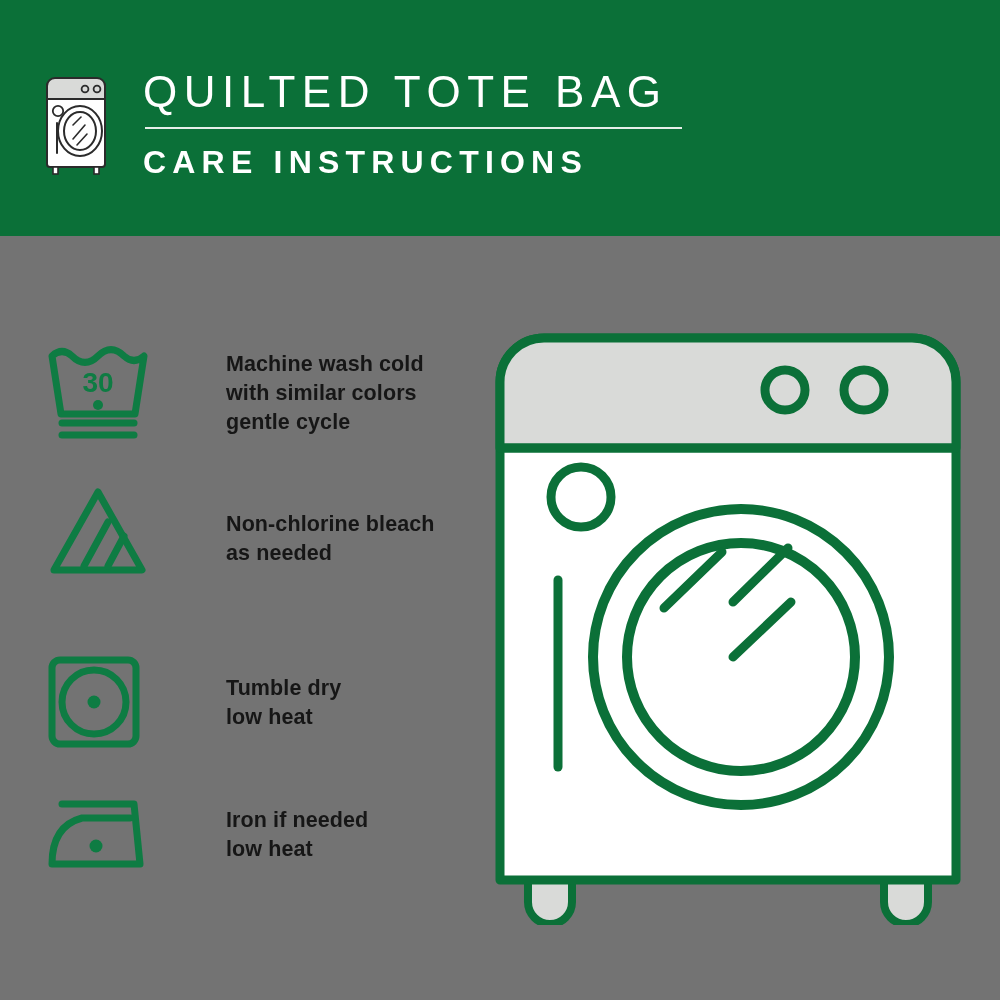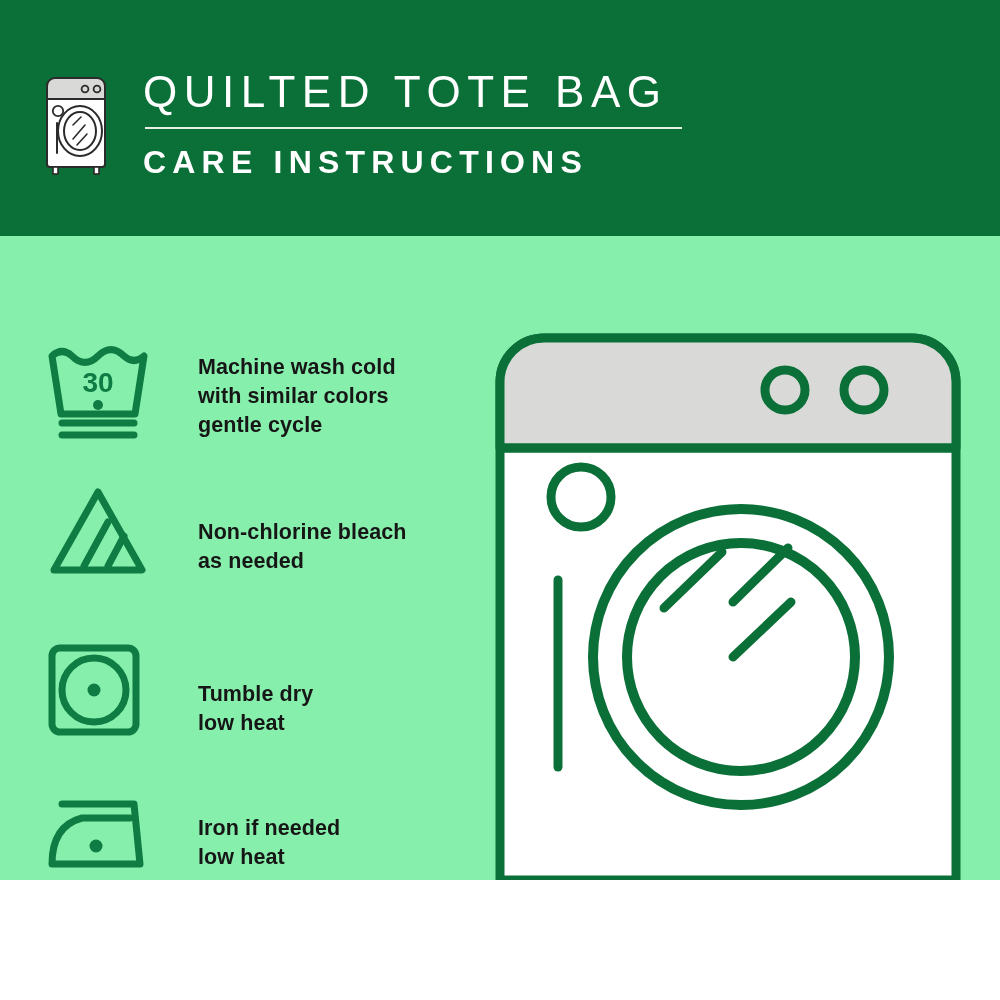--- a/index.html
+++ b/index.html
@@ -7,22 +7,22 @@
     margin: 0;
     padding: 0;
     background: #ffffff;
   }
   body {
     font-family: "Liberation Sans", sans-serif;
   }
   .page {
     position: relative;
     width: 1000px;
-    height: 880px;
-    background: #86efac;
+    height: 1000px;
+    background: #737373;
     overflow: hidden;
   }
 
   
   .header {
     position: absolute;
     left: 0;
     top: 0;
     width: 1000px;
     height: 236px;
@@ -71,25 +71,26 @@
     position: absolute;
     left: 0;
     top: 236px;
     width: 470px;
     height: 764px;
   }
   .care-row {
     position: absolute;
     left: 46px;
     display: flex;
-    align-items: flex-end;
+    align-items: flex-start;
+    gap: 28px;
   }
   .care-row.r0 { top: 108px; }
   .care-row.r1 { top: 248px; }
-  .care-row.r2 { top: 406px; }
+  .care-row.r2 { top: 418px; }
   .care-row.r3 { top: 556px; }
 
   .care-symbol {
     width: 110px;
     flex: 0 0 110px;
     display: flex;
     justify-content: flex-start;
     align-items: flex-start;
   }
   .care-text {

